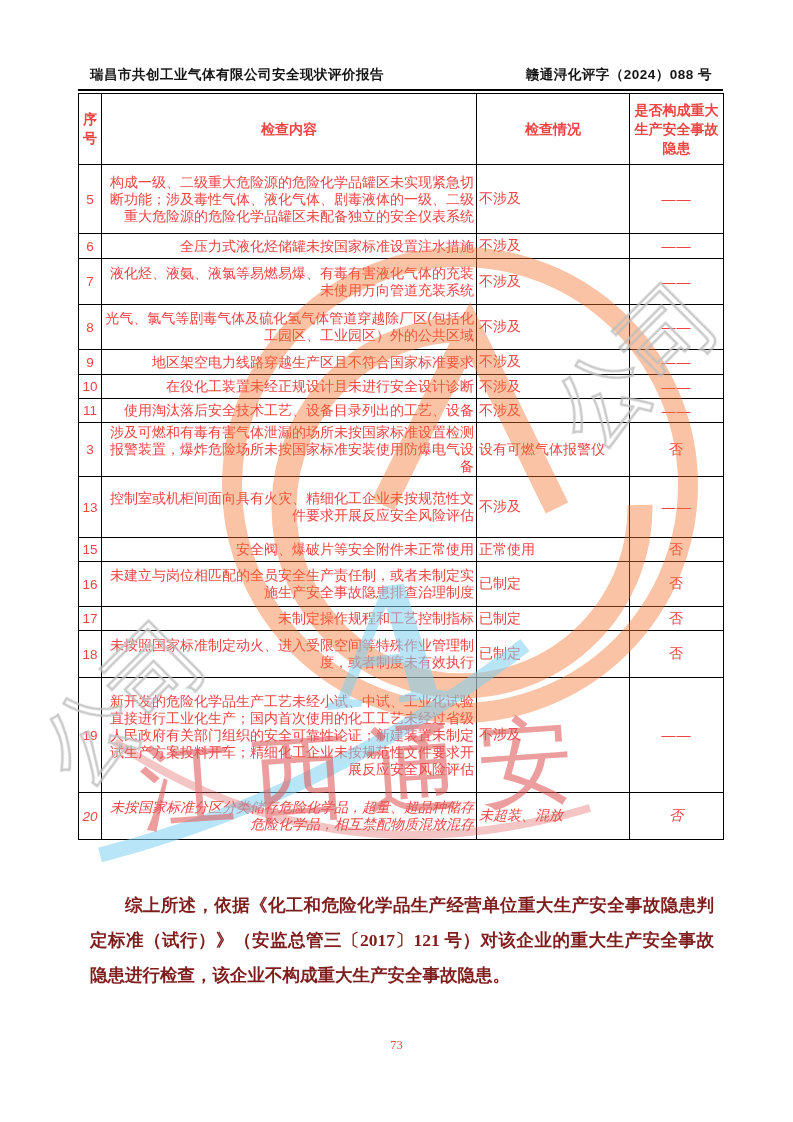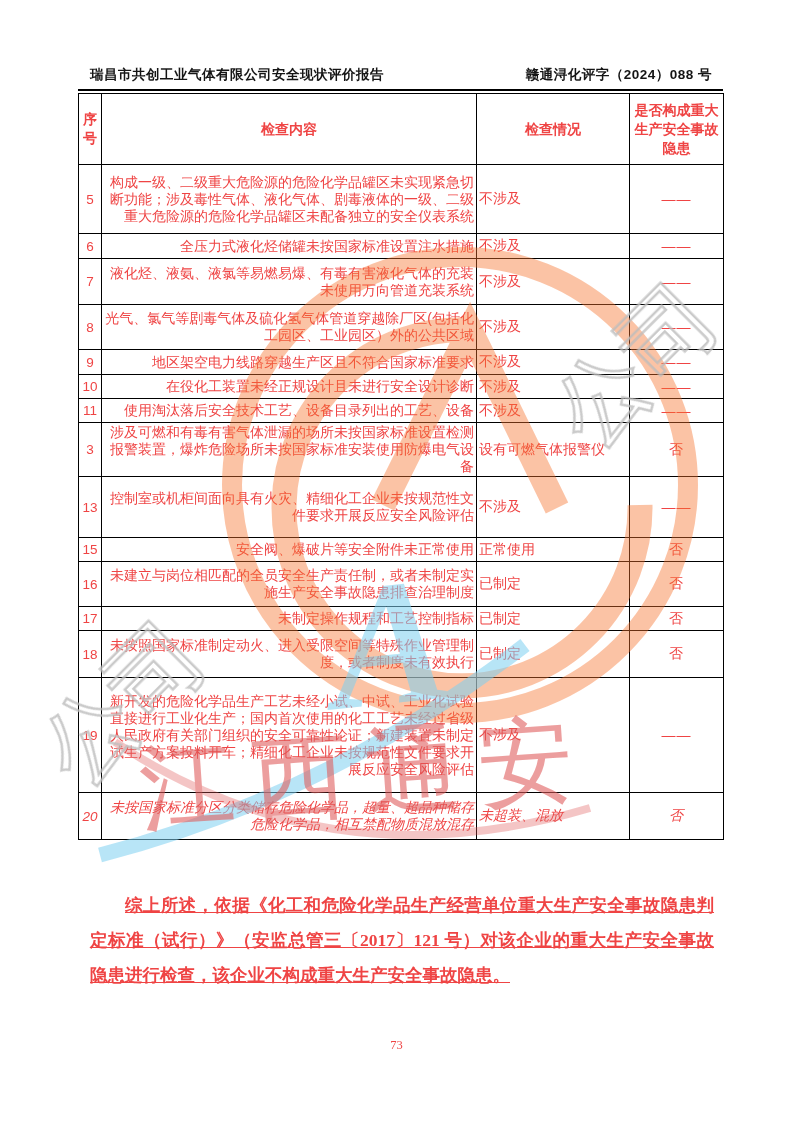--- a/index.html
+++ b/index.html
@@ -33,21 +33,21 @@
   }
   td.c-no    { text-align:center; font-size:13.5px; }
   td.c-cont  { text-align:right; line-height:17px; letter-spacing:0; }
   td.c-stat  { }
   td.c-major { text-align:center; letter-spacing:1px; }
   
   .conclusion {
     position:absolute; top:870px; left:90px; width:624px;
     font-family:"Liberation Serif", serif;
     font-size:17.5px; font-weight:700; line-height:35px;
-    text-indent:2em; text-align:justify; color:#ef4444;text-decoration:underline;
+    text-indent:2em; text-align:justify; color:#7f1d1d;
   }
   
   .page-number {
     position:absolute; top:1038px; left:0; width:100%;
     text-align:center; font-size:12.5px; color:#ef4444;
     font-family:"Liberation Serif", serif;
   }
   
   .wm { position:absolute; inset:0; pointer-events:none; }
 </style>

